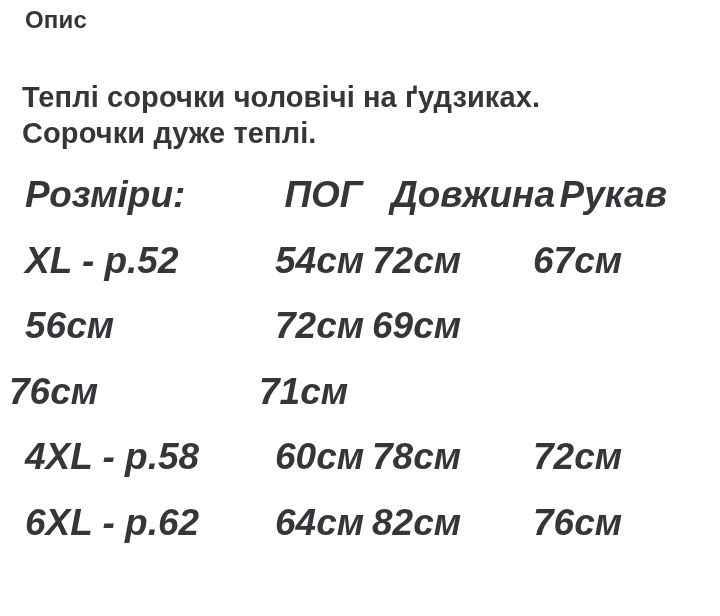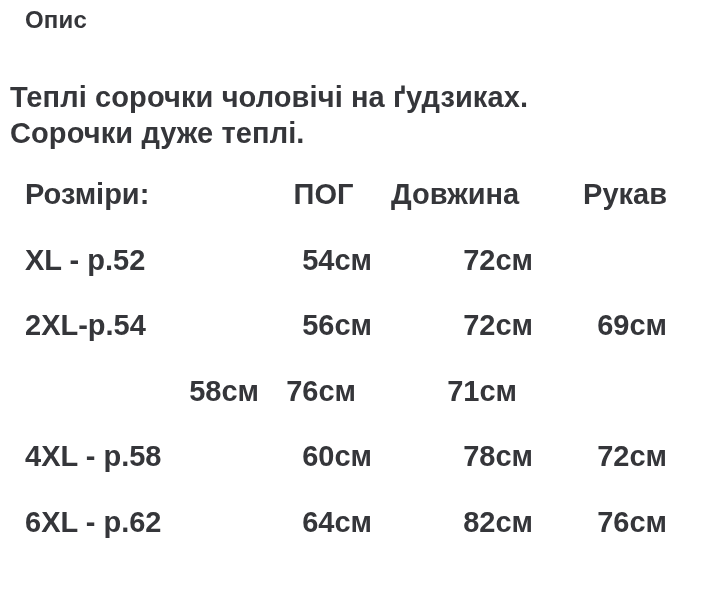--- a/index.html
+++ b/index.html
@@ -16,42 +16,43 @@
   .section-title {
     position: absolute;
     left: 25px; top: 6px;
     font-size: 24px;
     line-height: 28px;
     letter-spacing: 0.2px;
   }
 
   .description {
     position: absolute;
-    left: 10px; top: 79px;
+    left: 22px; top: 79px;
     font-size: 29px;
     line-height: 36px;
     letter-spacing: 0.1px;
     white-space: nowrap;
   }
 
   .size-table {
     position: absolute;
     left: 25px; top: 179px;
     width: 642px;
   }
   .trow {
     display: grid;
     grid-template-columns: 250px 97px 161px 134px;
     height: 65.5px;
-    font-size: 29px;
+    font-size: 37px;
     line-height: 31px;
     white-space: nowrap;
+    font-style: italic;
   }
   .trow .cell  { text-align: left; }
-  .trow .num   { text-align: right; }
+  .trow .num   { text-align: left; }
   
   .trow.thead .pog-head      { text-align: center; }
   .trow.thead .dovzhyna-head { text-align: left; transform: translateX(19px); }
   .trow.thead .rukav-head    { text-align: right; }
   
   .size-table .trow:nth-child(4) .num { transform: translateX(-16px); }
 </style>
 </head>
 <body>
 
@@ -70,31 +71,30 @@
       <div class="cell">Розміри:</div>
       <div class="num pog-head">ПОГ</div>
       <div class="num dovzhyna-head">Довжина</div>
       <div class="num rukav-head">Рукав</div>
     </div>
 
     <div class="trow">
       <div class="cell">XL - р.52</div>
       <div class="num">54см</div>
       <div class="num">72см</div>
+      <div class="num">67см</div>
     </div>
 
     <div class="trow">
-      <div class="cell">2XL-р.54</div>
       <div class="num">56см</div>
       <div class="num">72см</div>
       <div class="num">69см</div>
     </div>
 
     <div class="trow">
-      <div class="num">58см</div>
       <div class="num">76см</div>
       <div class="num">71см</div>
     </div>
 
     <div class="trow">
       <div class="cell">4XL - р.58</div>
       <div class="num">60см</div>
       <div class="num">78см</div>
       <div class="num">72см</div>
     </div>

